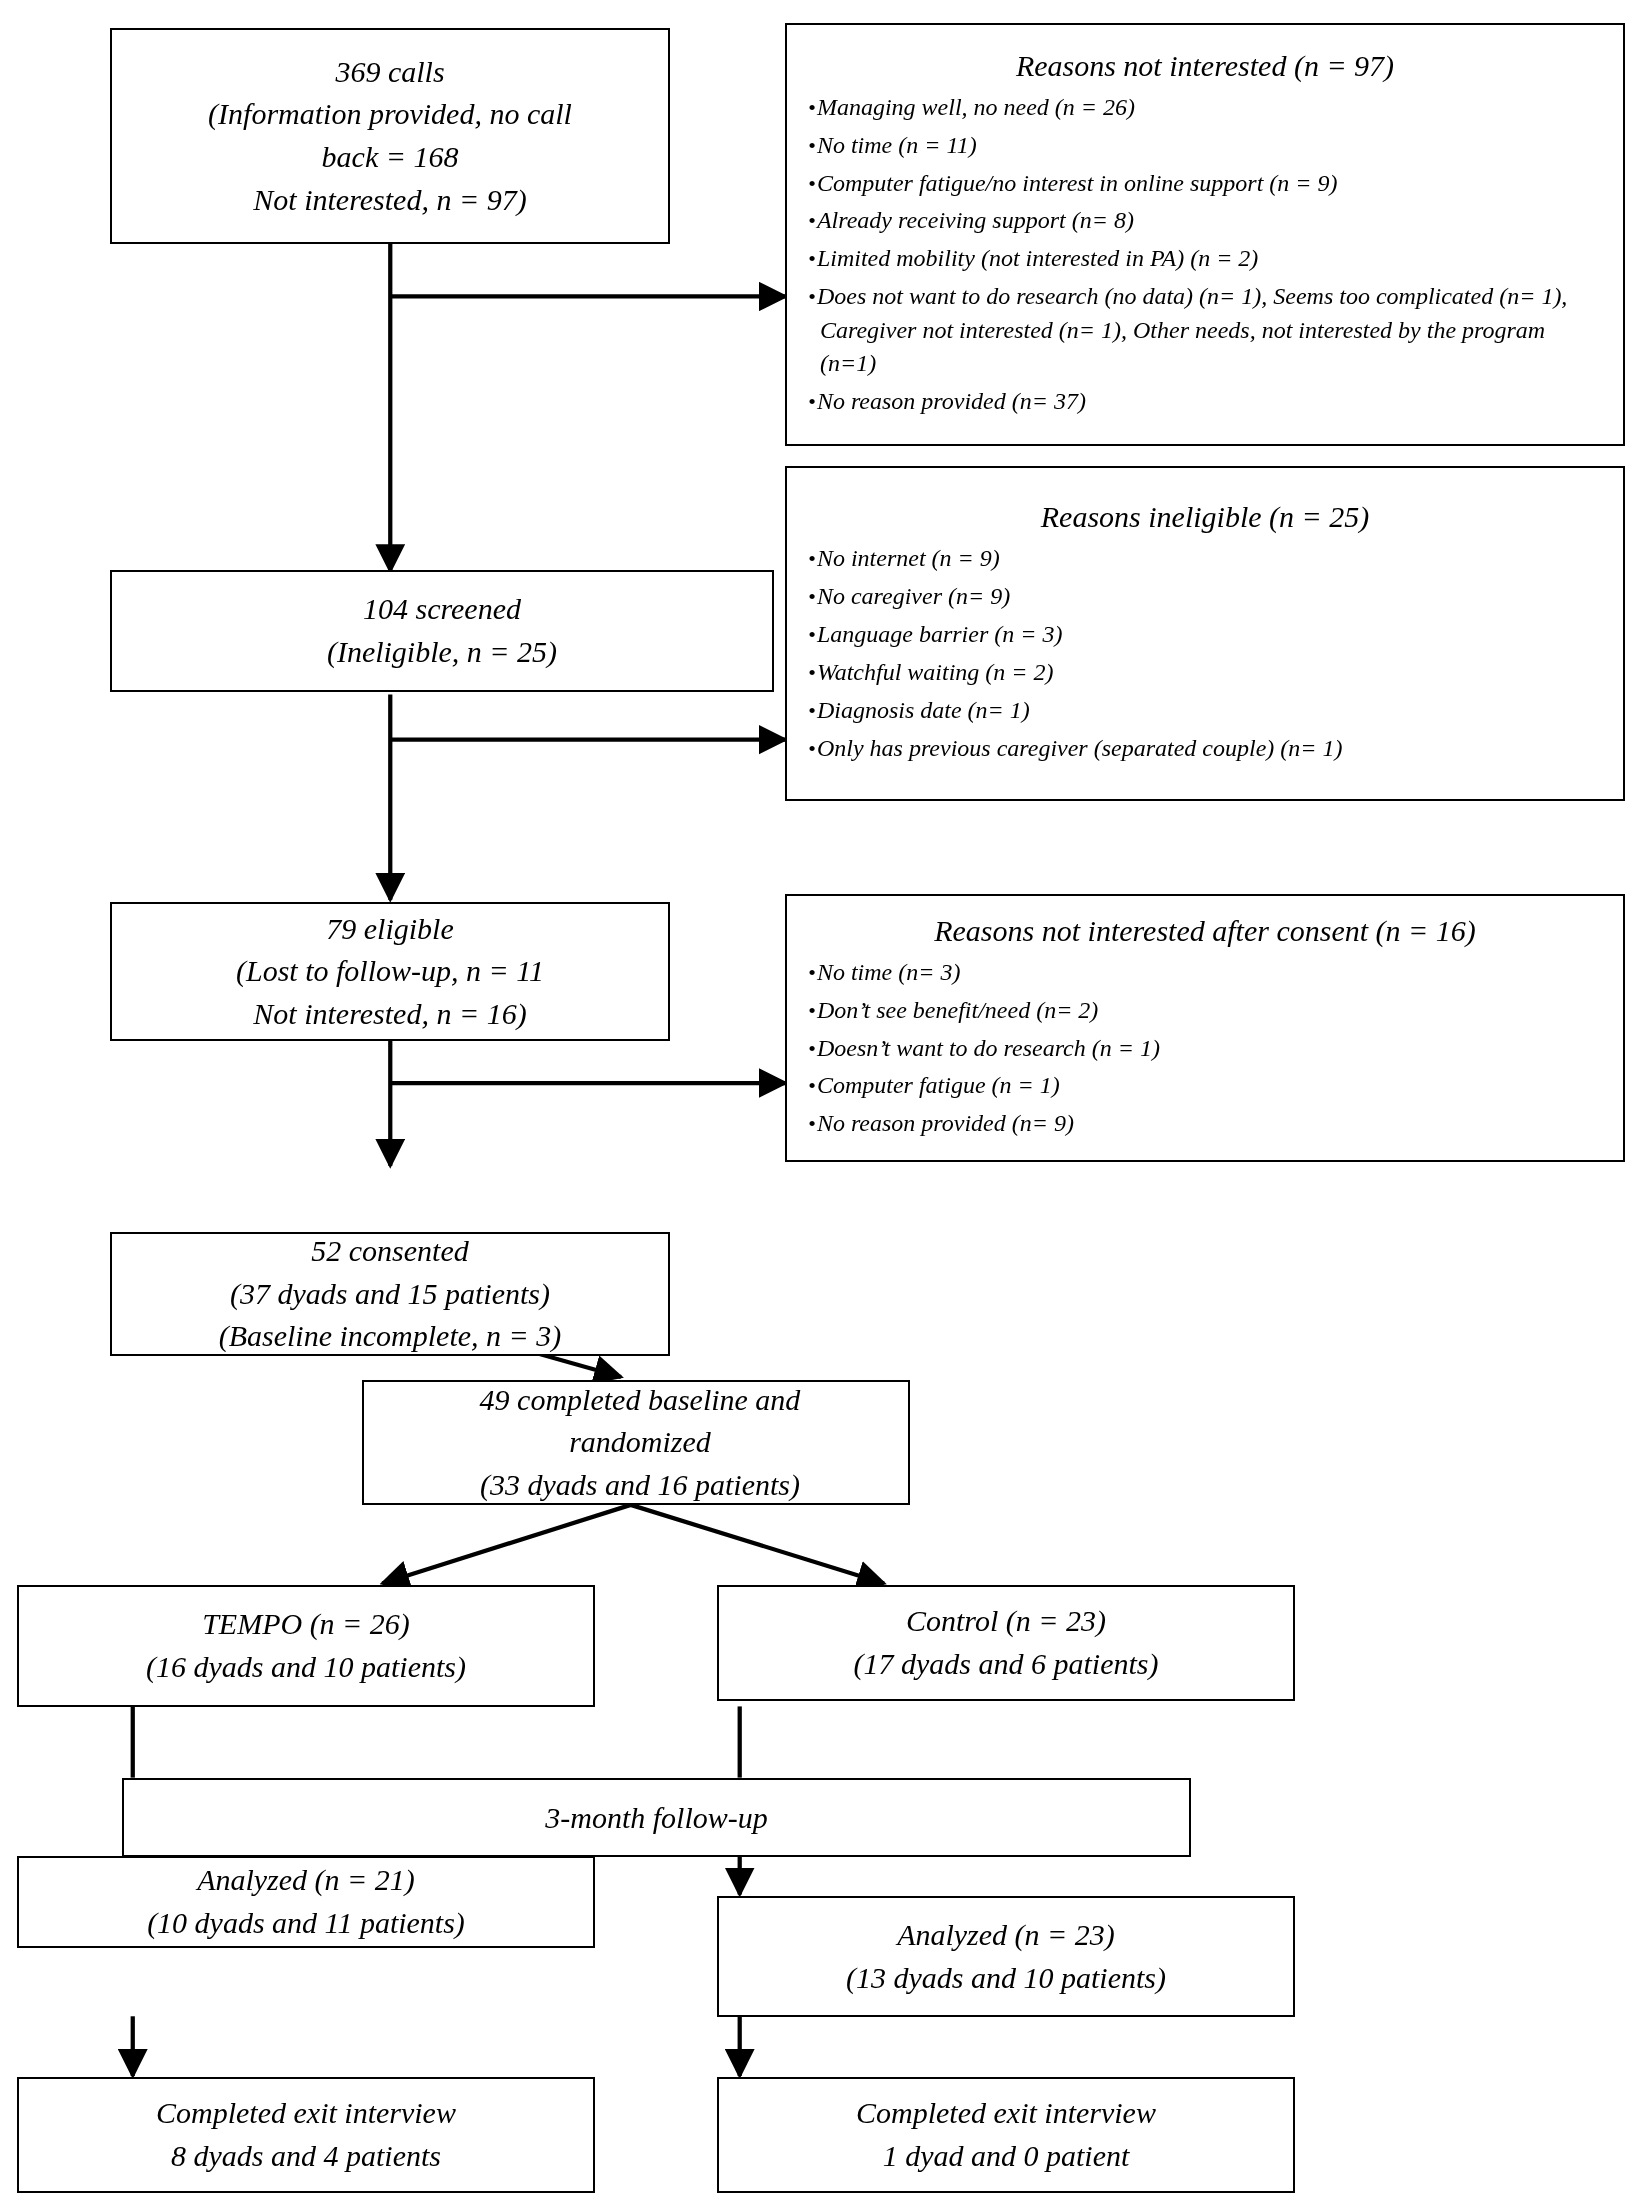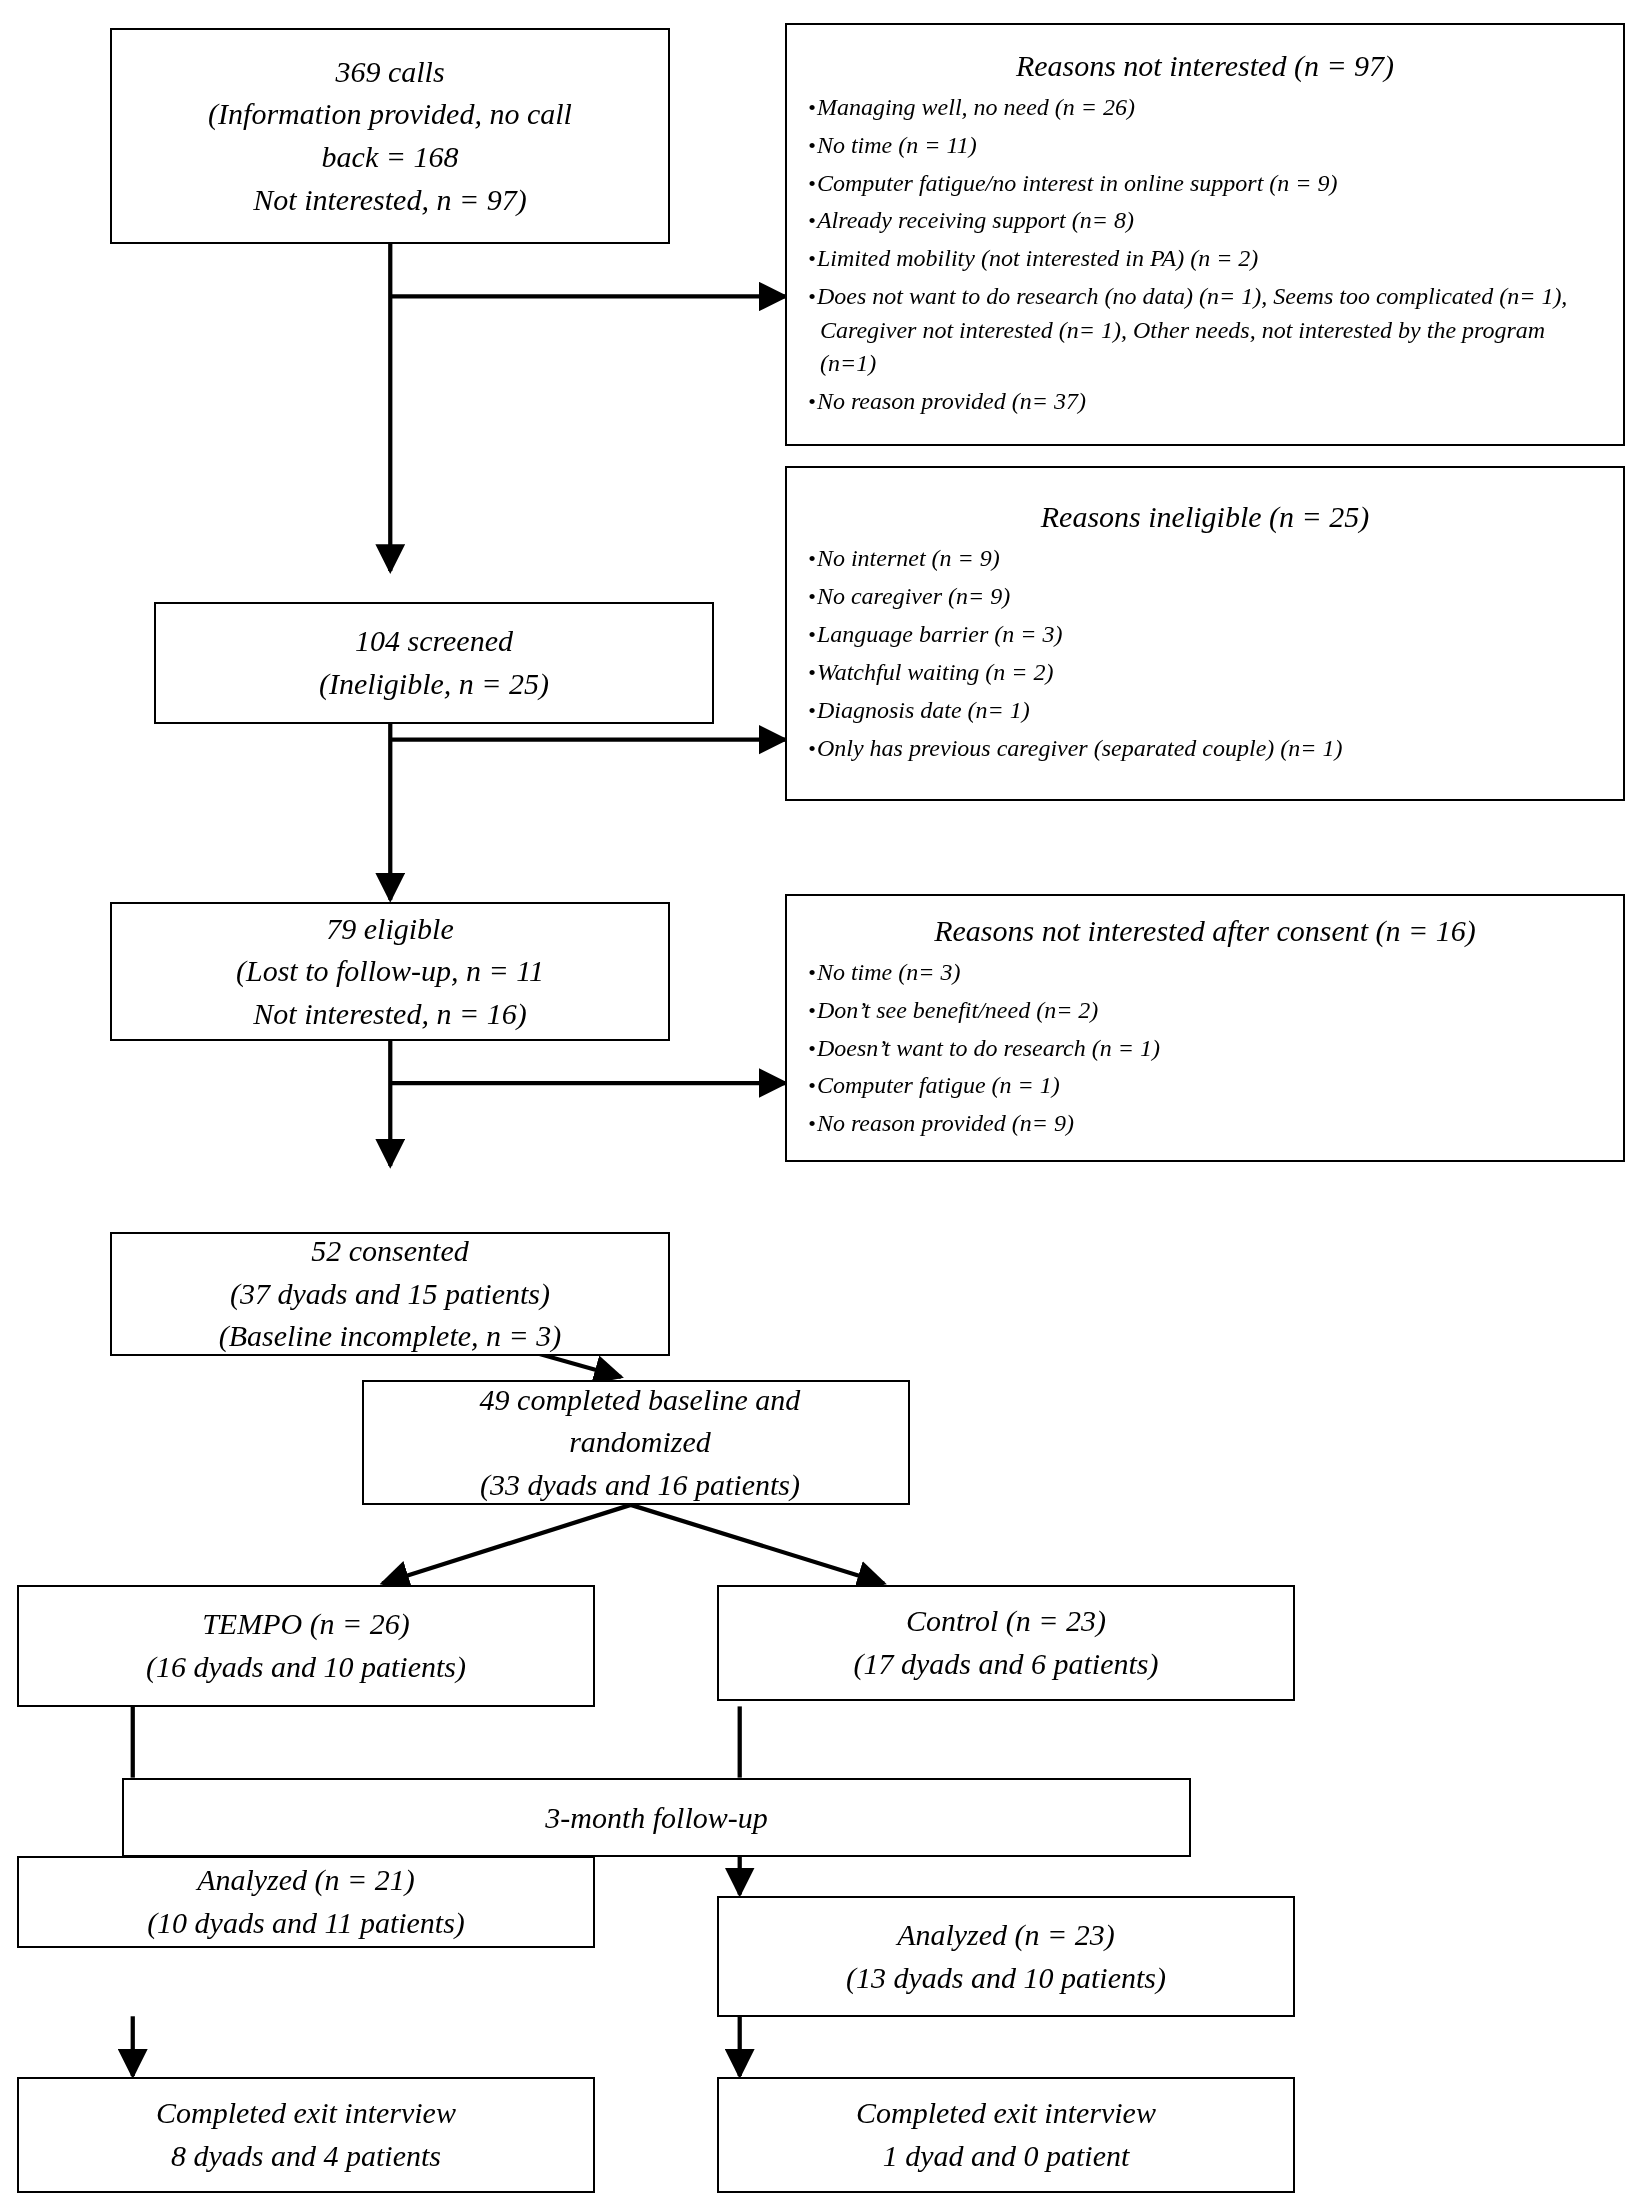--- a/index.html
+++ b/index.html
@@ -147,21 +147,21 @@
     <div class="reason-list">
       <span class="item">No internet (n = 9)</span>
       <span class="item">No caregiver (n= 9)</span>
       <span class="item">Language barrier (n = 3)</span>
       <span class="item">Watchful waiting (n = 2)</span>
       <span class="item">Diagnosis date (n= 1)</span>
       <span class="item">Only has previous caregiver (separated couple) (n= 1)</span>
     </div>
   </div>
 
-  <div class="box centered" style="left:110px; top:602px; width:560px; height:122px;margin-left:44px;">
+  <div class="box centered" style="left:110px; top:570px; width:664px; height:122px;">
     <span class="line node-text">104 screened</span>
     <span class="line node-text">(Ineligible,  n = 25)</span>
   </div>
 
   <div class="box centered" style="left:110px; top:902px; width:560px; height:139px;">
     <span class="line node-text">79 eligible</span>
     <span class="line node-text">(Lost to follow-up,  n = 11</span>
     <span class="line node-text">Not interested,  n = 16)</span>
   </div>
 

